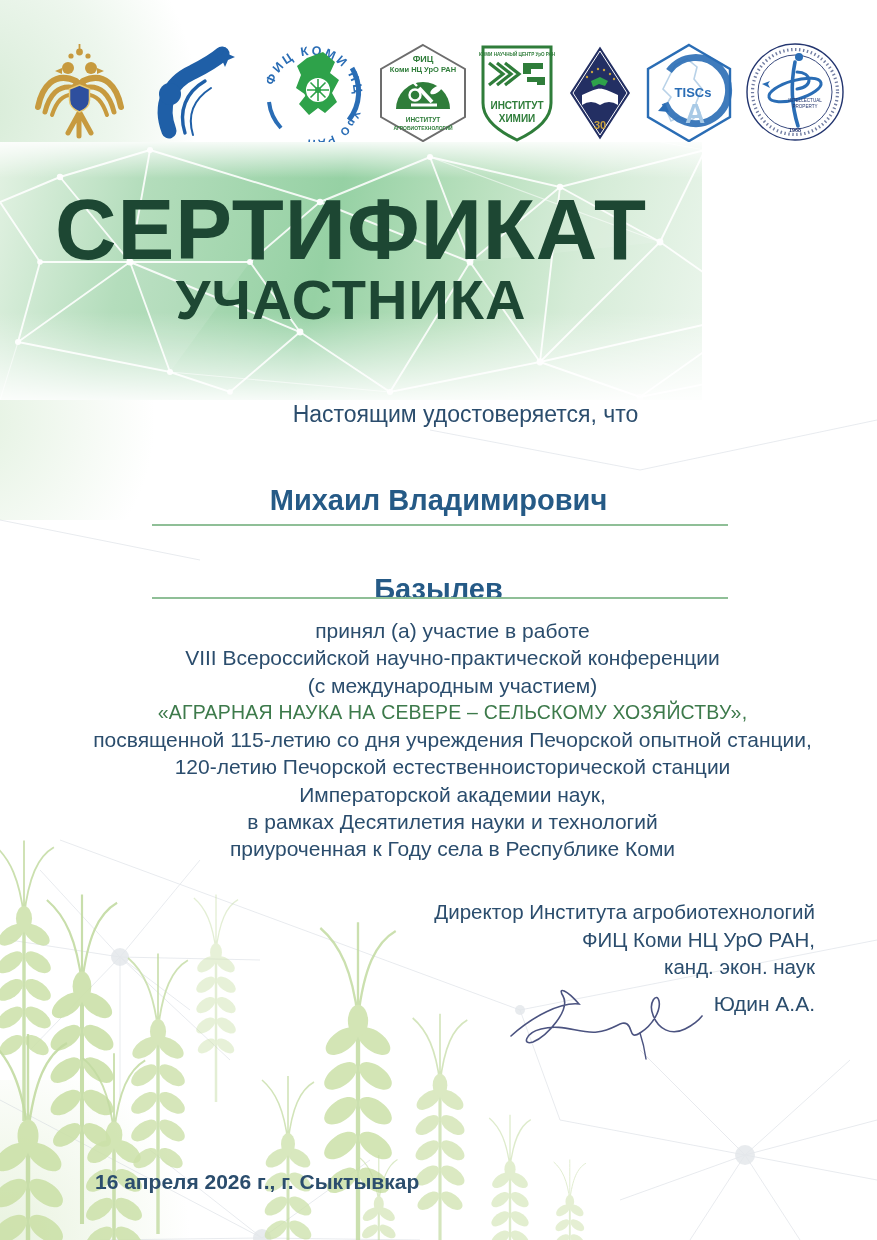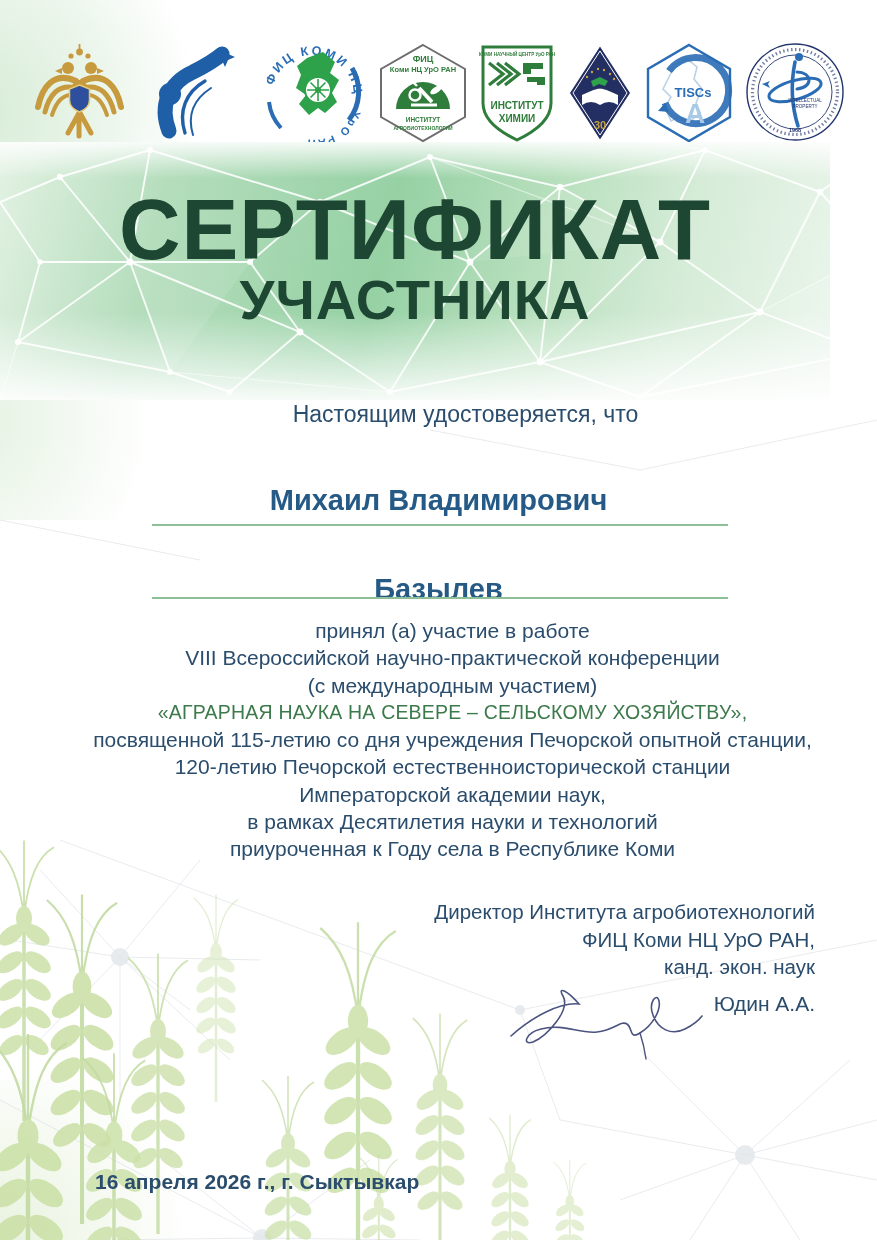--- a/index.html
+++ b/index.html
@@ -10,21 +10,21 @@
   
   .corner-wash-tl{position:absolute;left:0;top:0;width:260px;height:260px;
     background:radial-gradient(circle at -30px 110px, rgba(186,222,186,.6) 0%, rgba(186,222,186,.25) 45%, rgba(186,222,186,0) 70%);}
   .wash-left-mid{position:absolute;left:0;top:360px;width:220px;height:160px;
     background:radial-gradient(circle at -40px 60px, rgba(214,235,210,.7) 0%, rgba(214,235,210,0) 70%);}
   .corner-wash-bl{position:absolute;left:0;top:1080px;width:220px;height:160px;
     background:radial-gradient(circle at 0px 160px, rgba(210,230,190,.5) 0%, rgba(210,230,190,0) 70%);}
 
   
   .band{
-    position:absolute;left:0;top:142px;width:830px;height:258px;
+    position:absolute;left:0;top:142px;width:702px;height:258px;
     background:
       linear-gradient(to bottom, rgba(255,255,255,.9) 0%, rgba(255,255,255,0) 14%, rgba(255,255,255,0) 66%, rgba(255,255,255,.92) 100%),
       linear-gradient(104deg,#e3f2e3 0%, #b4ddbc 20%, #96d1a4 46%, #b9e0be 64%, #d6ecd8 80%, #ecf6ed 100%);
   }
   .band svg.mesh{position:absolute;left:0;top:0;}
   .band .titles{position:absolute;left:0;top:0;width:100%;text-align:center;}
   .title-main{
     margin-top:44px;font-size:86px;line-height:1;font-weight:700;letter-spacing:1px;
     color:#1d4733;transform:scaleX(.99);transform-origin:center;
   }

